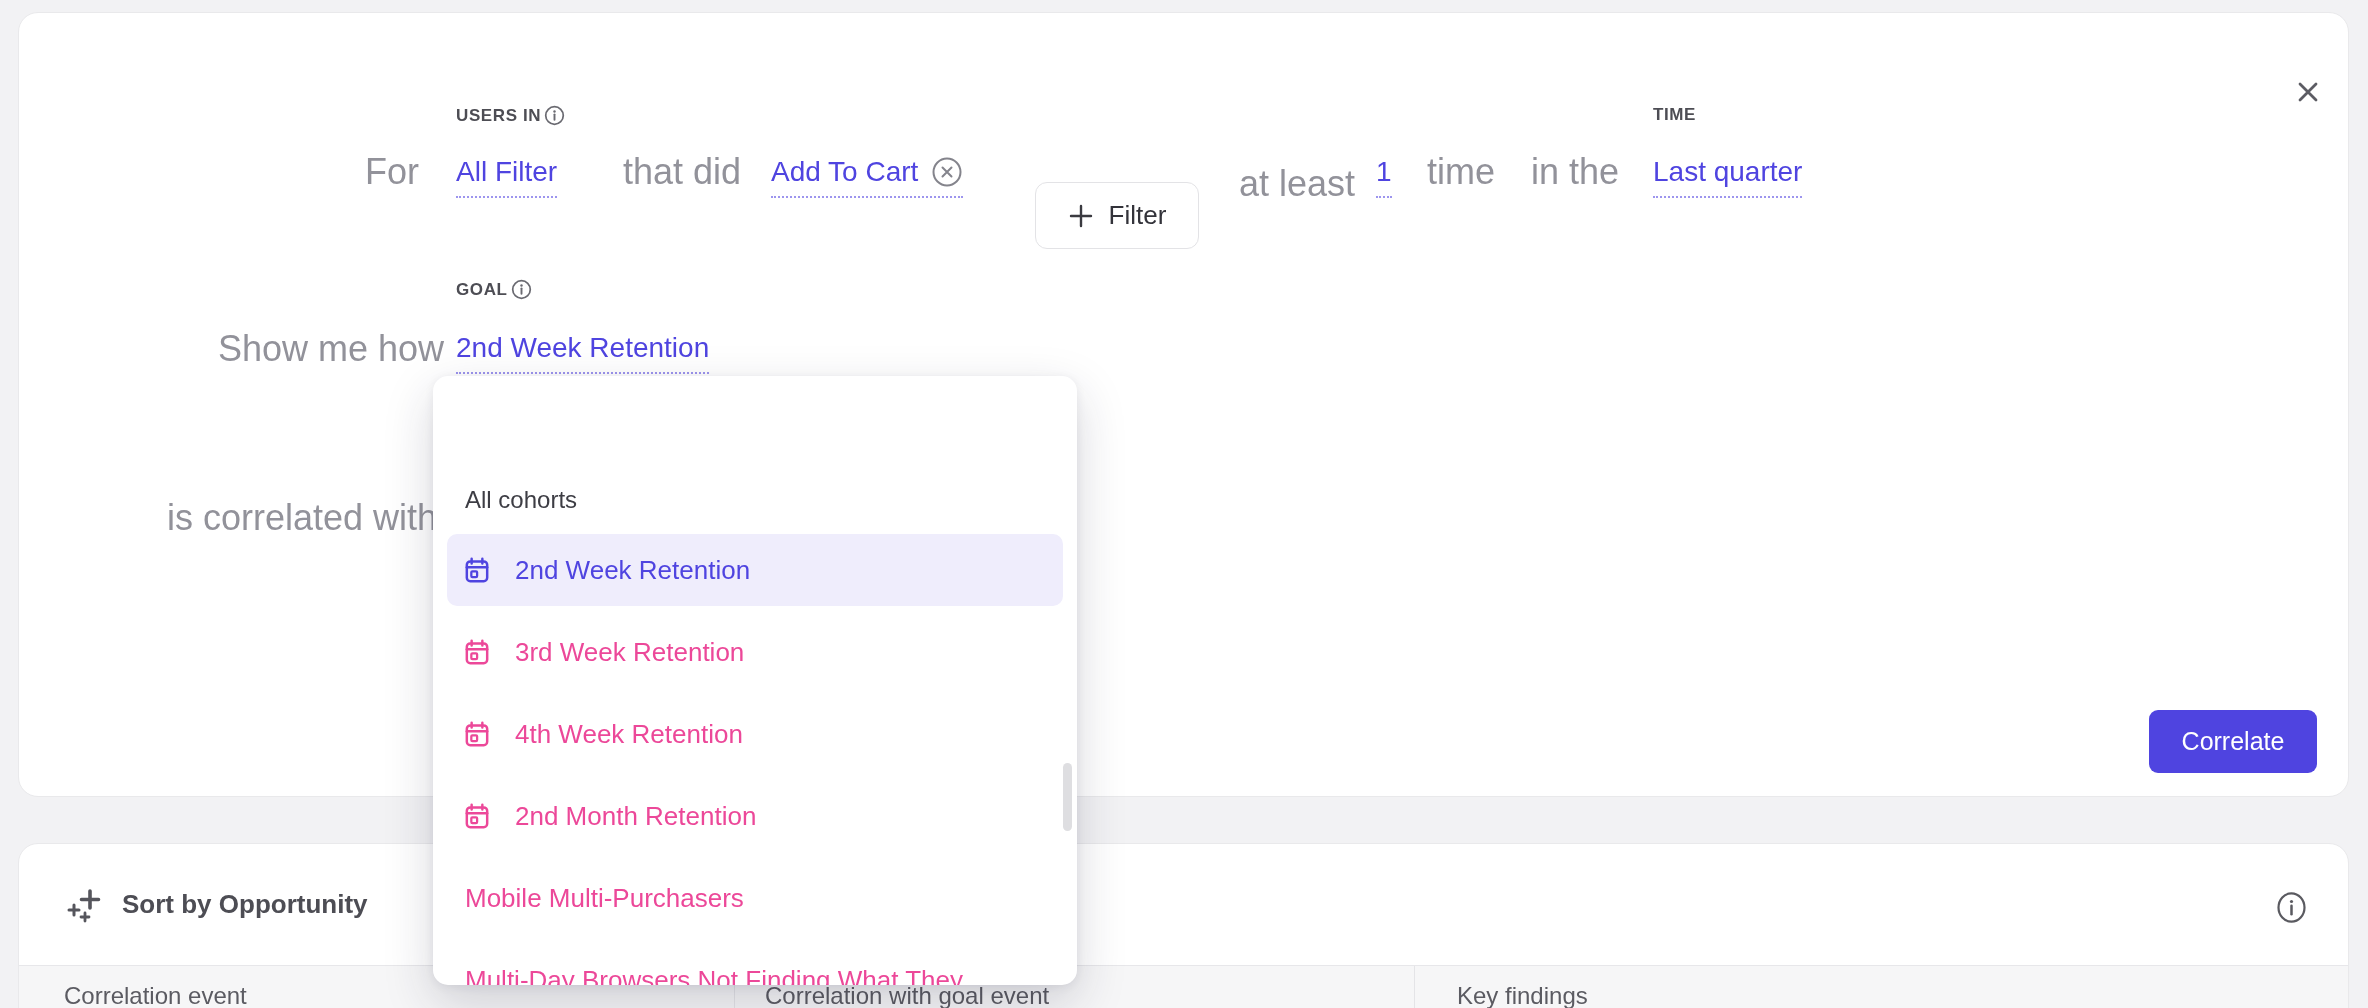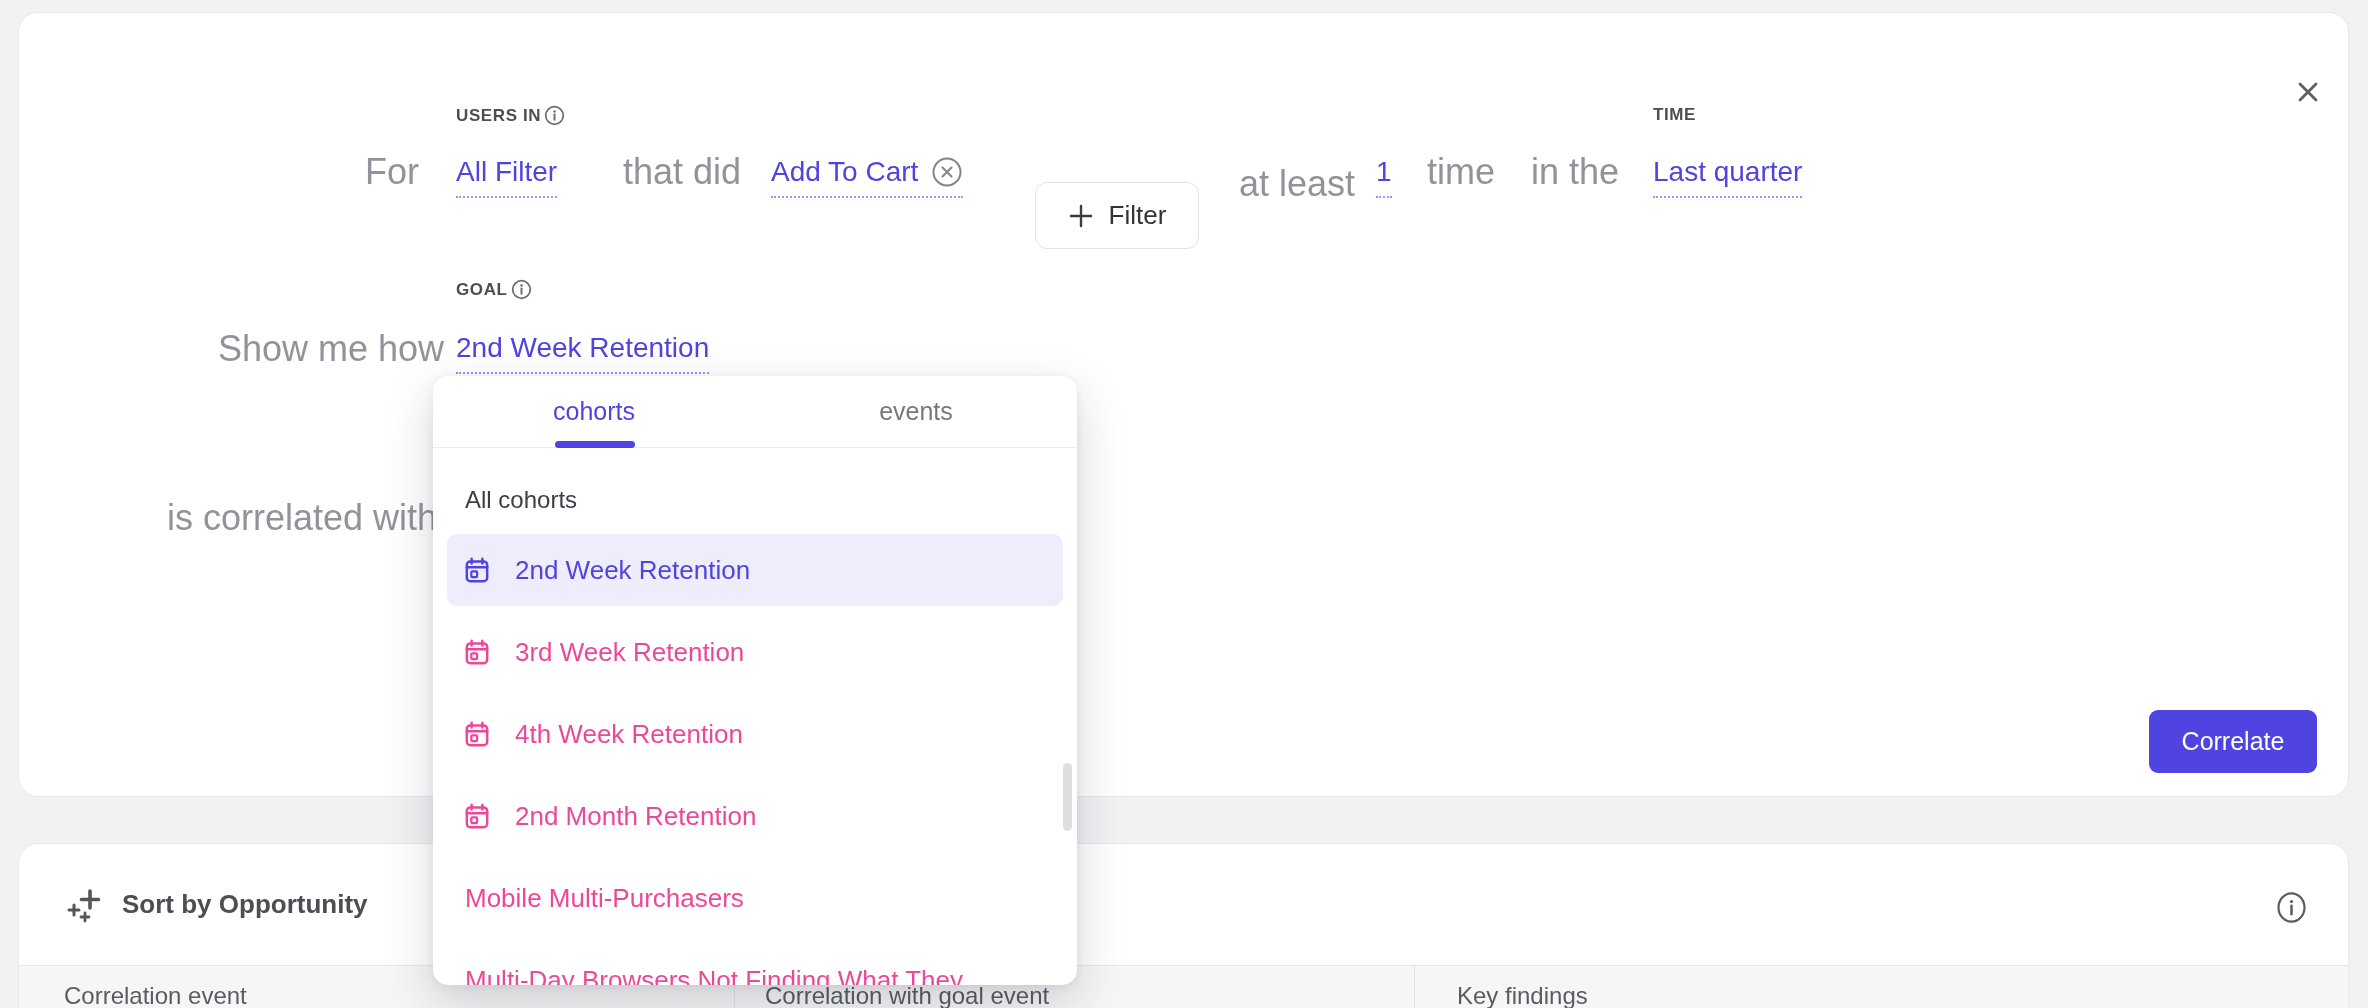--- a/index.html
+++ b/index.html
@@ -176,25 +176,20 @@
     <div class="thead">
       <div class="tdiv tdiv1"></div>
       <div class="tdiv tdiv2"></div>
       <span class="th th1">Correlation event</span>
       <span class="th th2">Correlation with goal event</span>
       <span class="th th3">Key findings</span>
     </div>
   </div>
 
   <div class="dropdown">
-    <div class="dd-tabs">
-      <button class="dd-tab active">cohorts</button>
-      <button class="dd-tab">events</button>
-      <div class="dd-indicator"></div>
-    </div>
 
     <div class="dd-section">All cohorts</div>
 
     <div class="dd-list">
 
       <div class="dd-item has-icon selected">
         <svg class="cal-icon" viewBox="0 0 28 28" fill="none" stroke="currentColor" stroke-width="2.3" stroke-linecap="round">
           <path d="M9 3.5v4.5 M19 3.5v4.5"></path>
           <rect x="4.5" y="6" width="19" height="18.5" rx="3.2"></rect>
           <path d="M4.5 11.5h19"></path>

